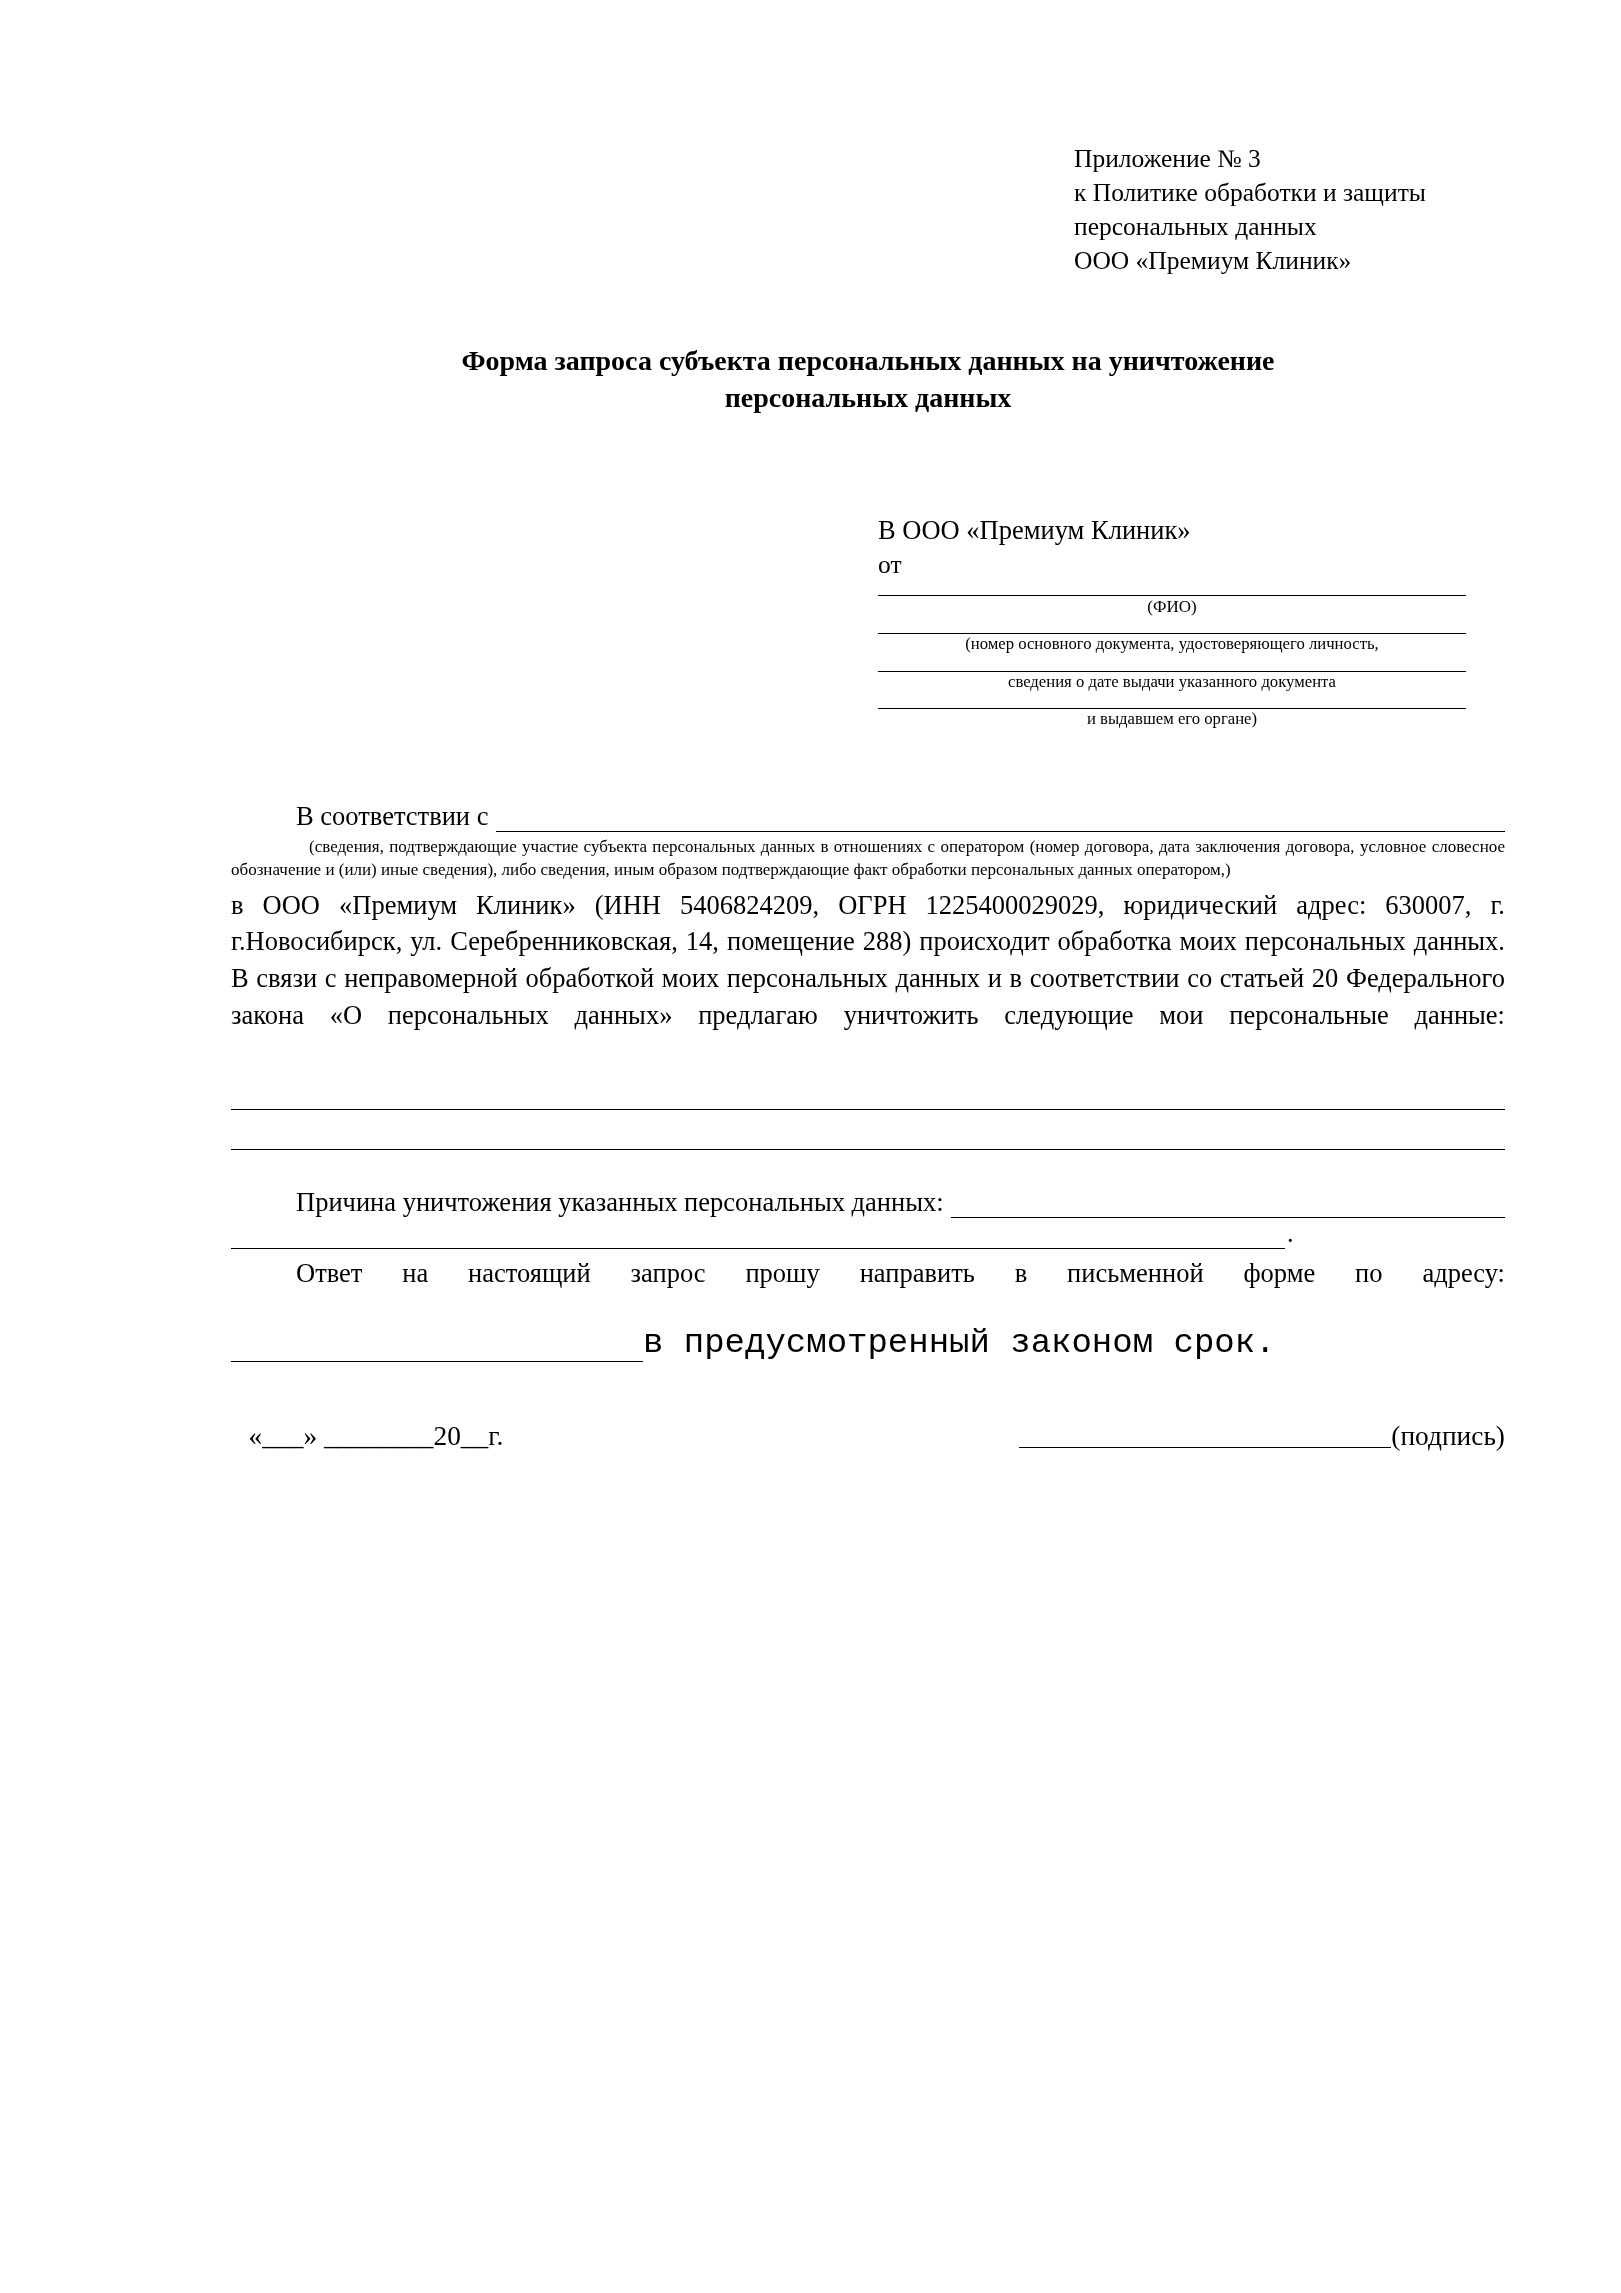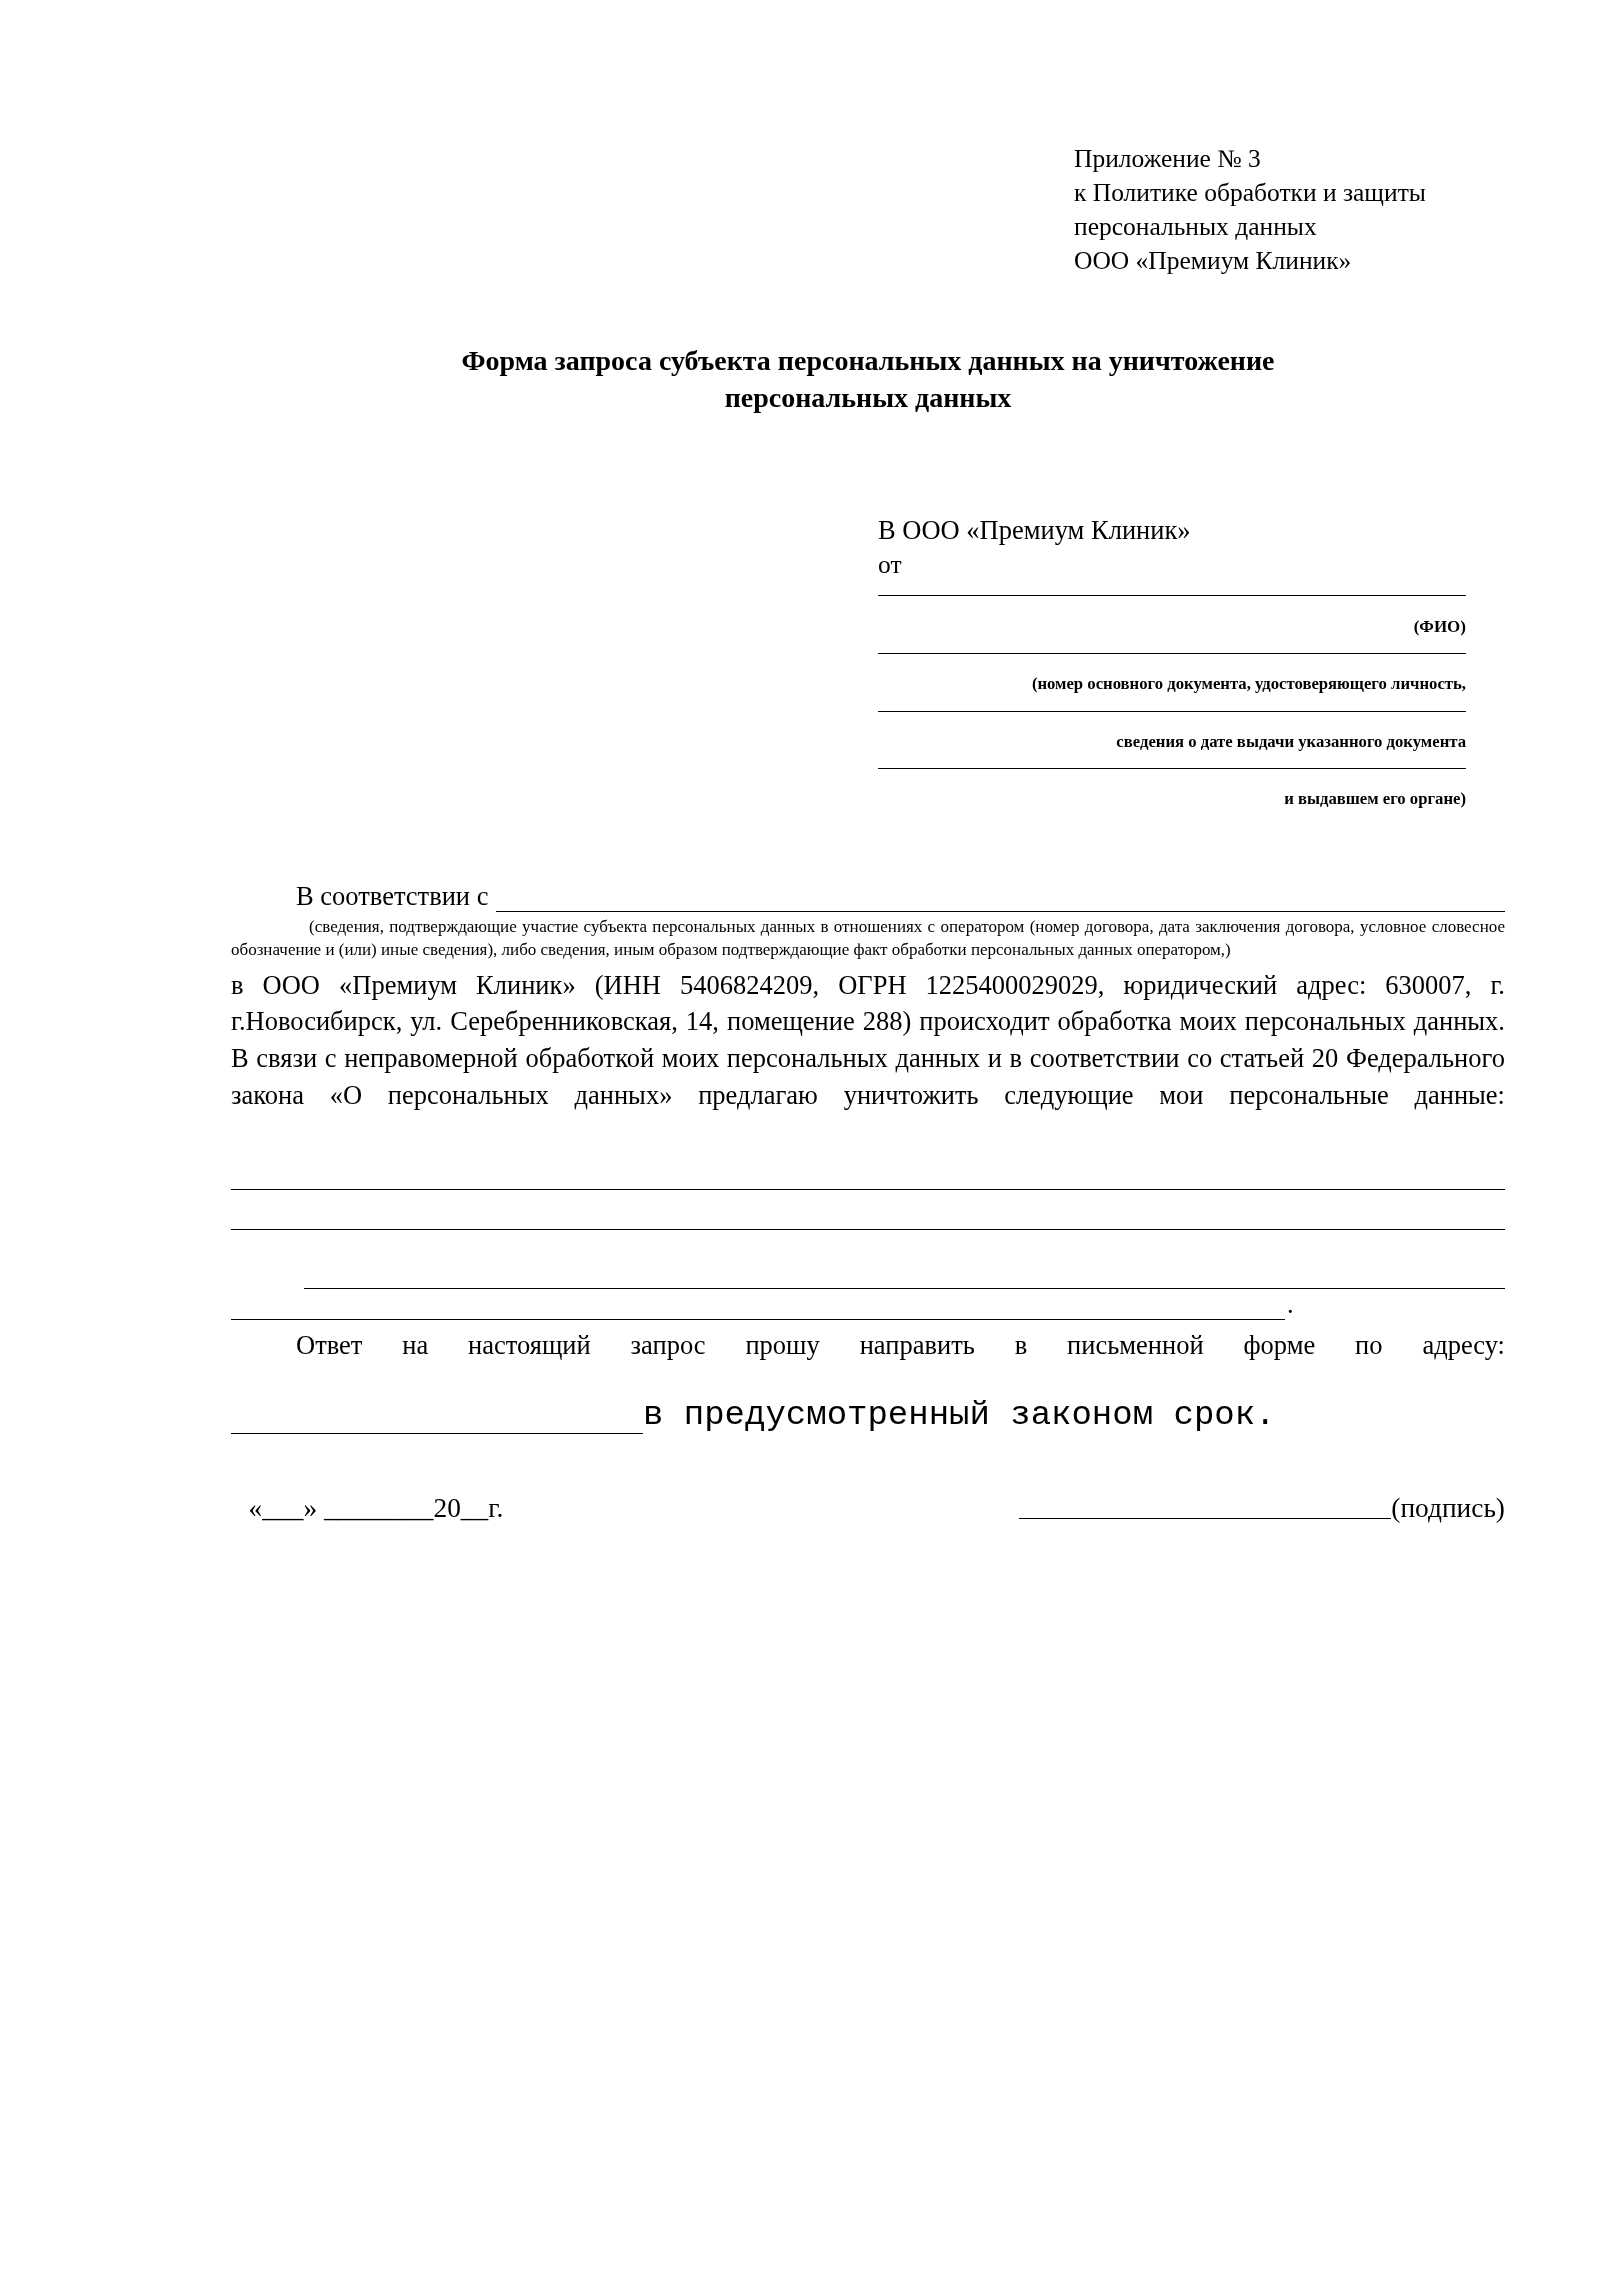--- a/index.html
+++ b/index.html
@@ -55,25 +55,24 @@
     font-size: 26.5px;
   }
   .addressee .to-line { margin-bottom: 3.9px; }
   .addressee .ot { font-size: 25.5px; }
   .rule {
     border-bottom: 1.6px solid #000;
     height: 0;
     margin-top: 15.7px;
   }
   .caption {
-    text-align: right;
+    text-align: center;
     font-size: 17px;
-    margin-top: 20px;
+    margin-top: 0;
     line-height: 1.25;
-    font-weight: bold;
   }
   .caption.small { font-size: 16.7px; }
 
   
   .body-sec { margin-top: 71px; font-size: 26.5px; }
   .line-with-rule {
     display: flex;
     align-items: flex-end;
   }
   .indent { display: inline-block; width: 65px; }
@@ -213,20 +212,21 @@
         <span class="firstind"></span><span>(сведения, подтверждающие участие субъекта персональных данных в отношениях с оператором (номер договора, дата заключения договора, условное словесное обозначение и (или) иные сведения), либо сведения, иным образом подтверждающие факт обработки персональных данных оператором,)</span>
       </div>
 
       <div class="para j">в ООО «Премиум Клиник» (ИНН 5406824209, ОГРН 1225400029029, юридический адрес: 630007, г. г.Новосибирск, ул. Серебренниковская, 14, помещение 288) происходит обработка моих персональных данных. В связи с неправомерной обработкой моих персональных данных и в соответствии со статьей 20 Федерального закона «О персональных данных» предлагаю уничтожить следующие мои персональные данные:</div>
 
       <div class="blank-rule"></div>
       <div class="blank-rule"></div>
 
       <div class="inline-row">
         <span class="indent"></span>
+        <span class="txt">Причина уничтожения указанных персональных данных:</span>
         <span class="flex-rule"></span>
       </div>
 
       <div class="reason-tail">
         <span class="rule-seg"></span>
         <span class="dot">.</span>
       </div>
 
       <div class="answer-para">
         <span class="indent"></span><span>Ответ на настоящий запрос прошу направить в письменной форме по адресу:</span>

